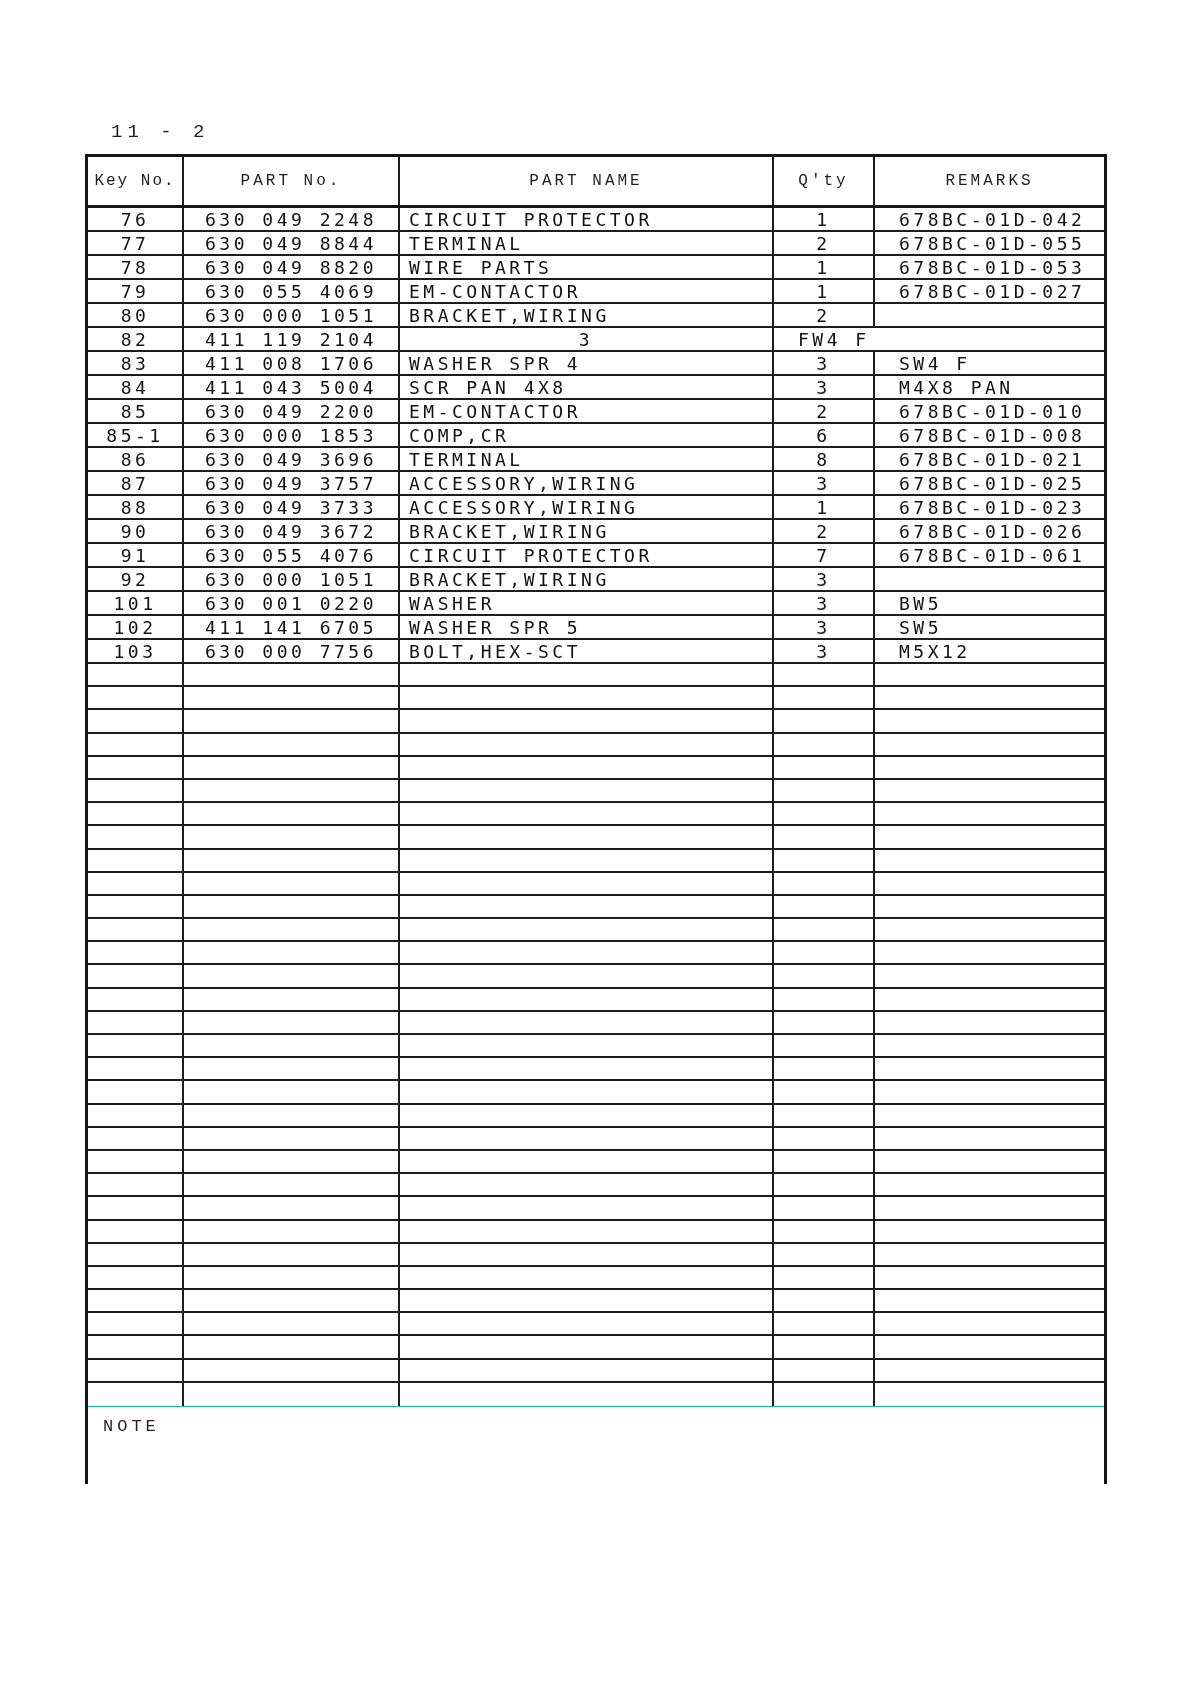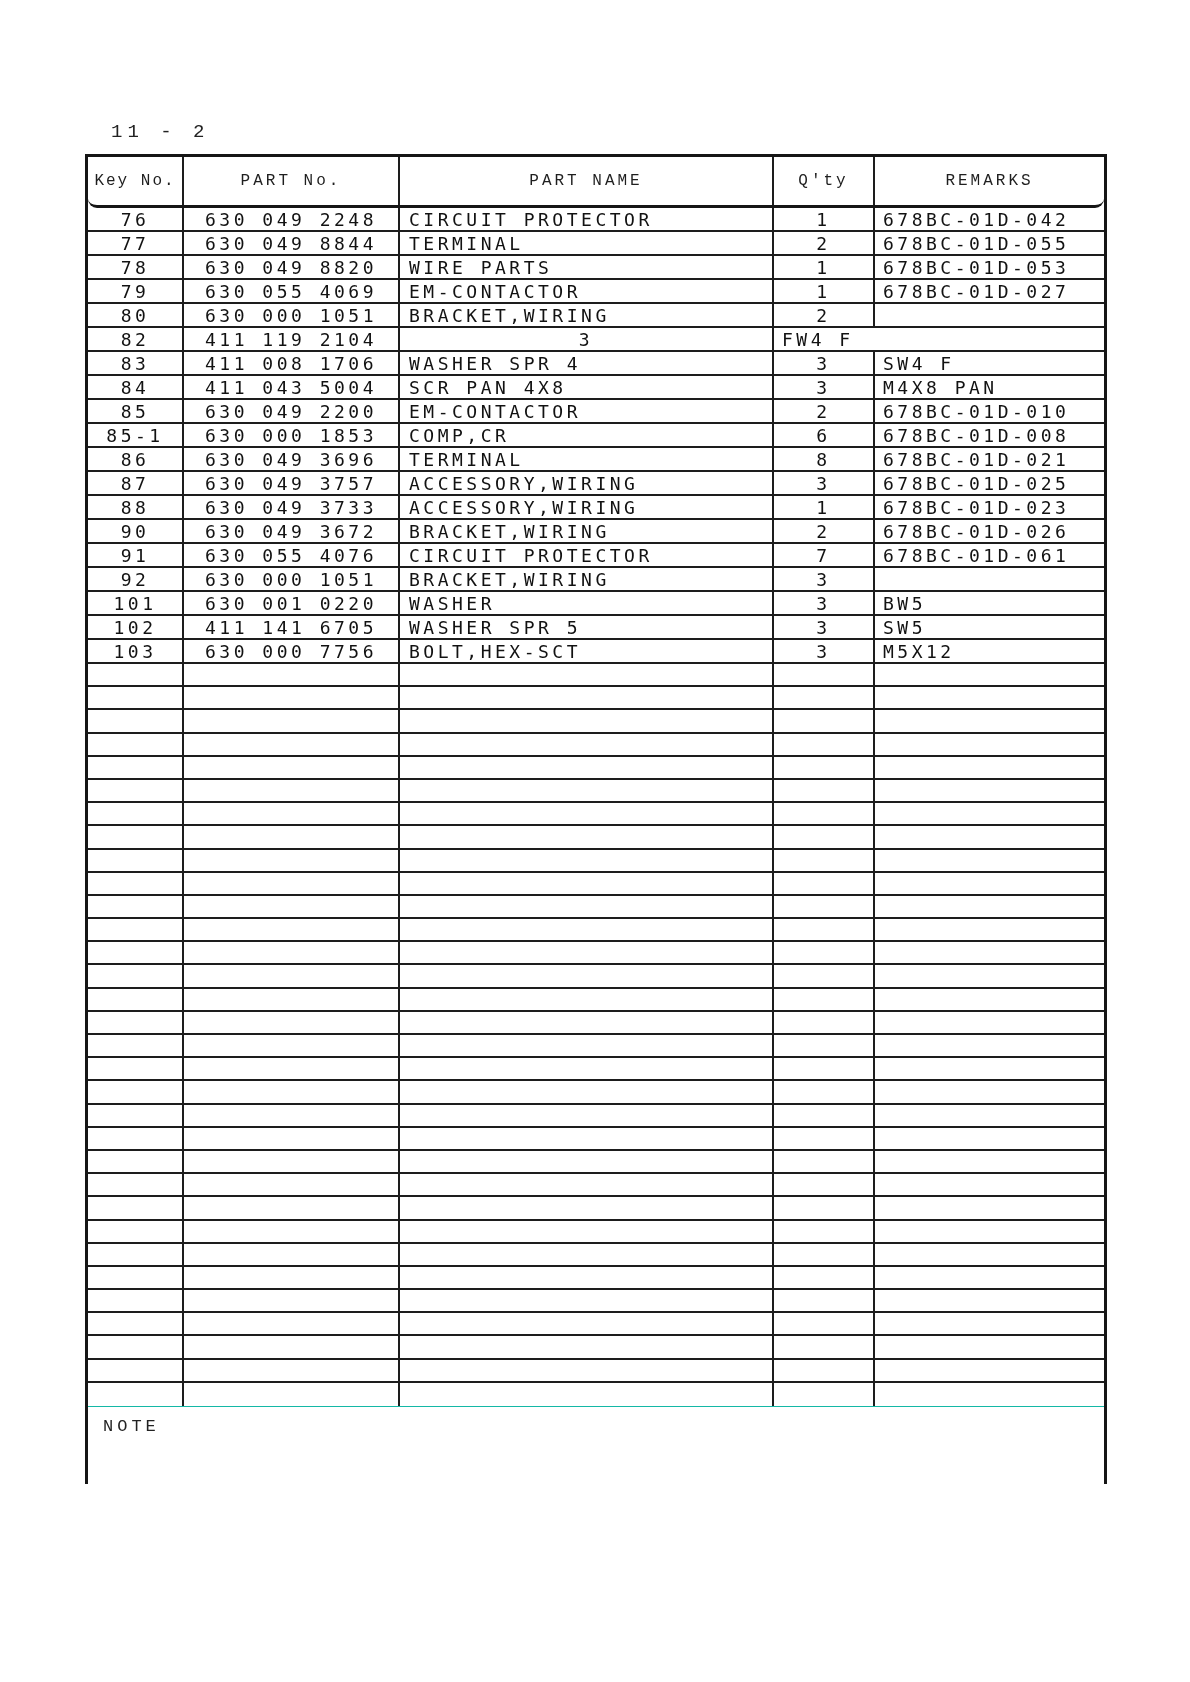--- a/index.html
+++ b/index.html
@@ -12,32 +12,32 @@
   .pageno {
     position:absolute; left:111px; top:121px;
     font-family:"Liberation Mono", monospace; font-size:19px;
     letter-spacing:5px; color:#222;
   }
   .parts-table {
     position:absolute; left:85px; top:154px; width:1022px;
     border:3px solid #161616; background:#fff;
   }
   .row { display:grid; grid-template-columns:96px 216px 374px 101px 1fr; }
-  .row.header { height:51px; border-bottom:3px solid #161616;border-radius:9px; }
+  .row.header { height:51px; border-bottom:3px solid #161616; }
   .row.data  { height:24px;   border-bottom:2px solid #1d1d1d; }
   .row.empty { height:23.2px; border-bottom:2px solid #1d1d1d; }
   .row.empty.last { border-bottom:none; }
   .cell {
     display:flex; align-items:center; overflow:hidden;
     font-size:18px; letter-spacing:3.5px; color:#121212; white-space:pre;
   }
   .cell:not(:last-child){ border-right:2px solid #1d1d1d; }
   .cell.c-key, .cell.c-partno, .cell.c-qty { justify-content:center; }
   .cell.c-name { padding-left:9px; }
-  .cell.c-remarks { padding-left:8px; }
+  .cell.c-remarks { padding-left:24px; }
   .header .cell {
     font-family:"Liberation Mono", monospace; font-size:16px;
     letter-spacing:3px; color:#1f1f1f; justify-content:center;
   }
   .header .cell.c-key { letter-spacing:2px; }
   .note-section {
     height:132px; border-top:1px solid #14b8a6; padding:9px 13px 0 15px;
   }
   .note-label {
     font-family:"Liberation Mono", monospace; font-size:17px;

